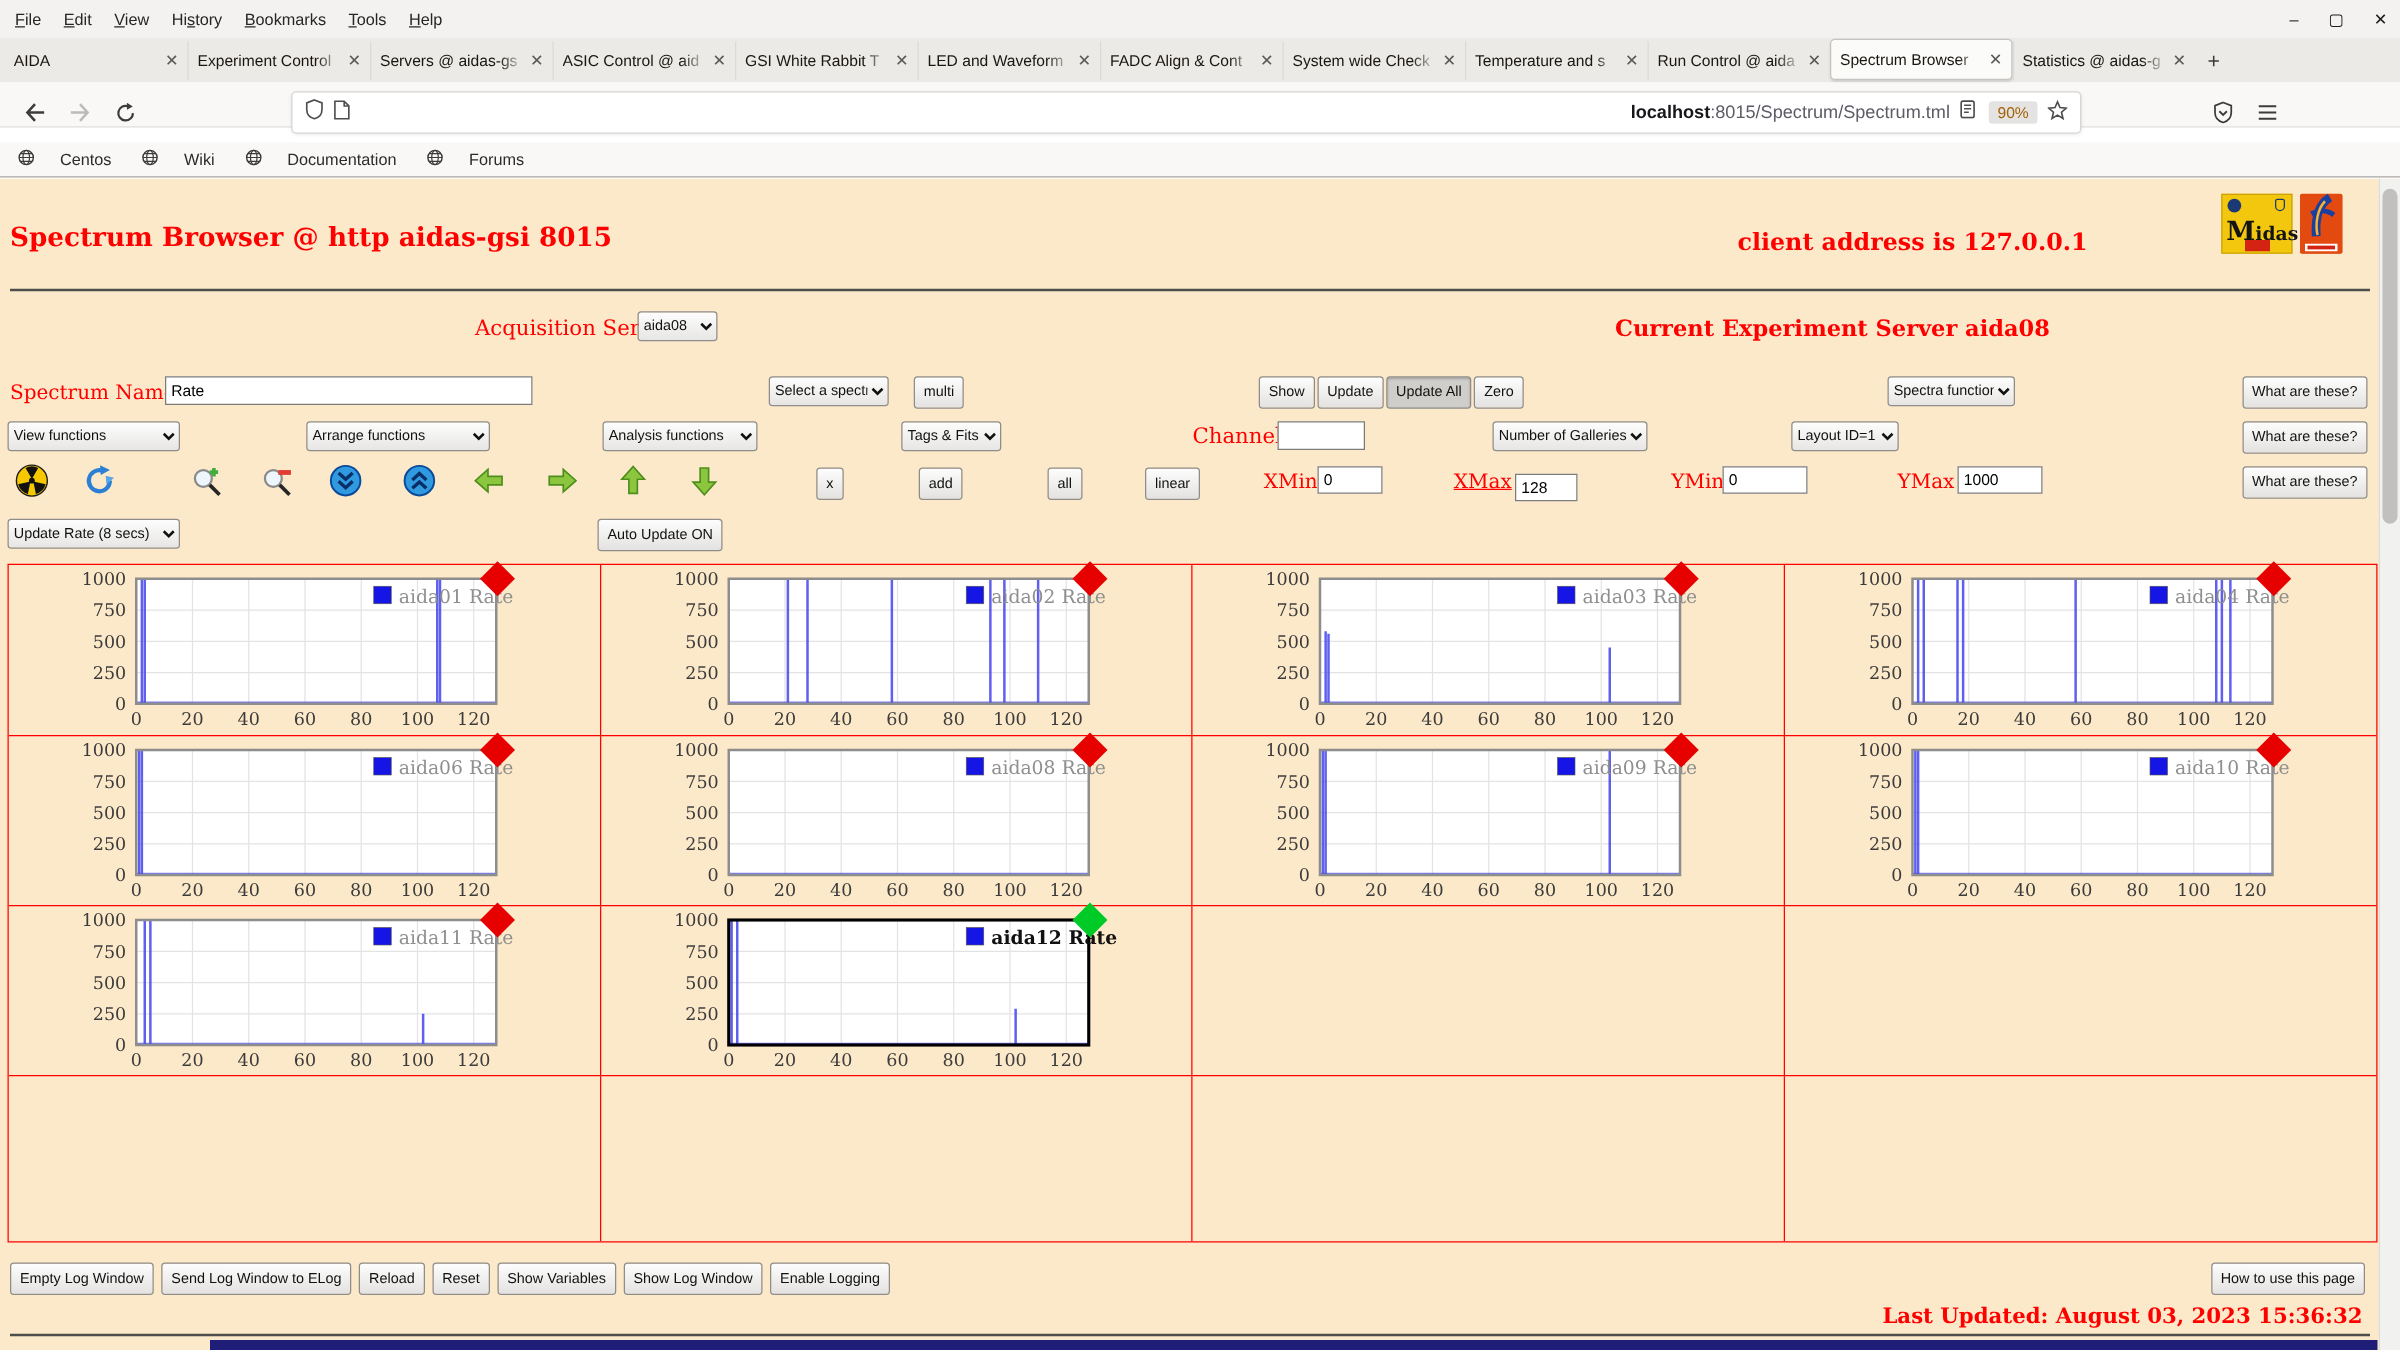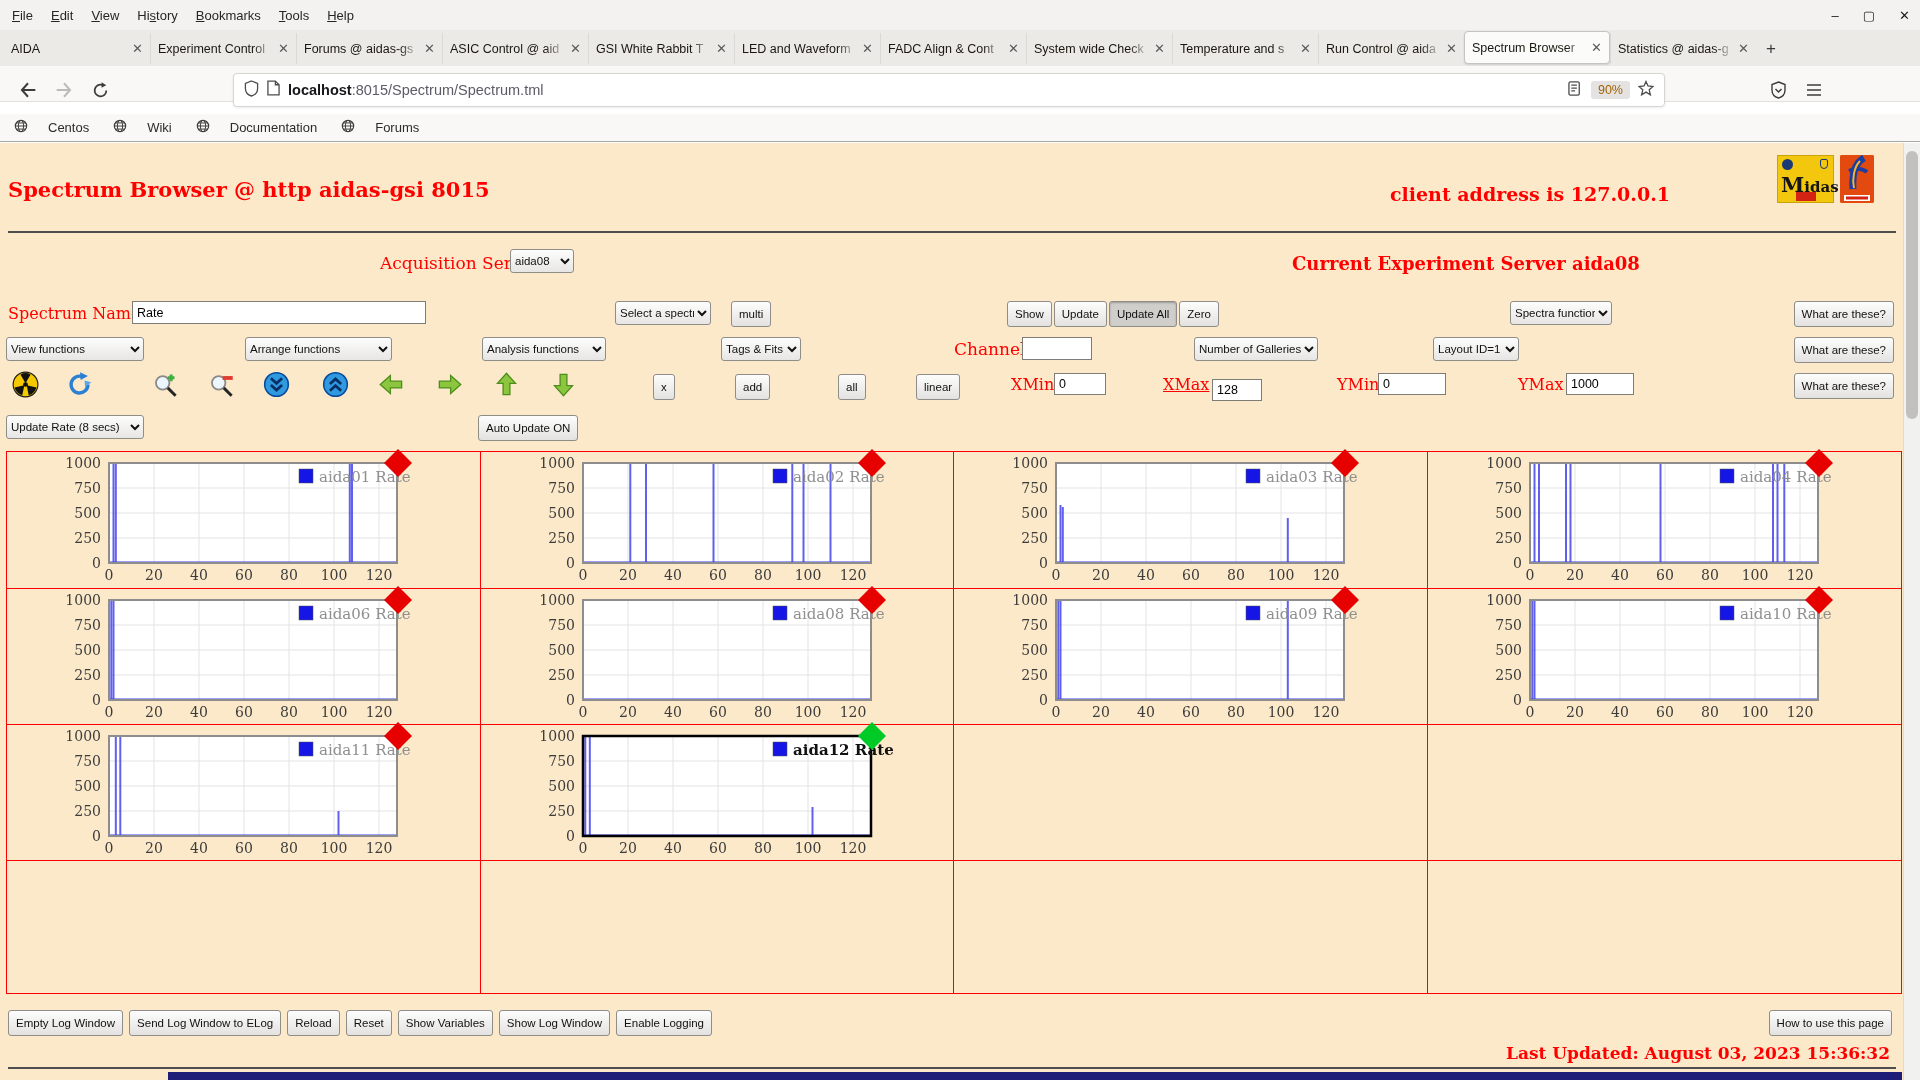--- a/index.html
+++ b/index.html
@@ -15,21 +15,21 @@
   #tabbar { position:absolute; top:30px; left:0; right:0; height:36px; background:#eceae7; display:flex; align-items:flex-end; }
   .tab { width:146px; height:31px; margin-bottom:2px; display:flex; align-items:center; padding:0 7px;
          font-size:12.5px; color:#19170f; border-left:1px solid #dcdad6; }
   .tab:first-child { border-left:none; margin-left:4px; }
   .tab.active { background:#fbfbfa; border:1px solid #c6c4c1; border-radius:4px; height:33px; box-shadow:0 1px 2px rgba(0,0,0,.12); }
   .tab .tlabel { flex:1; overflow:hidden; white-space:nowrap;
                  -webkit-mask-image:linear-gradient(to right,#000 82%,transparent); mask-image:linear-gradient(to right,#000 82%,transparent); }
   .tab .tclose { color:#5a5a5a; font-size:13px; margin-left:4px; }
   #newtab { width:30px; height:31px; margin-bottom:2px; display:flex; align-items:center; justify-content:center; font-size:17px; color:#3a3a3a; }
 
-  #navbar { position:absolute; top:66px; left:0; right:0; height:36px; background:#f9f8f6; border-bottom:1px solid #e2e0dd; }
+  #navbar { position:absolute; top:66px; left:0; right:0; height:36px; background:#f9f8f6; border-bottom:1px solid #e2e0dd;text-align:right; }
   .navbtn { position:absolute; top:10px; width:28px; height:28px; display:flex; align-items:center; justify-content:center; border-radius:4px; }
   #urlbar { position:absolute; left:233px; top:7px; width:1432px; height:34px; background:#fff; border:1px solid #d7d5d2;
             border-radius:4px; box-shadow:0 1px 3px rgba(0,0,0,.08); display:flex; align-items:center; padding:0 10px; gap:8px; }
   #urltext { font-size:14.5px; color:#17161b; flex:1; }
   #urltext .urest { color:#5c5b66; }
   .zoom-pill { background:#e4e3e1; border-radius:3px; font-size:12.5px; color:#a16207; padding:2px 7px; }
   #bookmarksbar { position:absolute; top:114px; left:0; right:0; height:28px; background:#f9f8f6; border-bottom:1px solid #a9a7a4;
                   display:flex; align-items:center; gap:24px; padding-left:14px; font-size:13px; color:#2b2b2b; }
   .bm { display:flex; align-items:center; gap:20px; }
 
@@ -90,21 +90,21 @@
 <div id="tabbar">
     <div class="tab">
       <span class="tlabel">AIDA</span>
       <span class="tclose">✕</span>
     </div>
     <div class="tab">
       <span class="tlabel">Experiment Control</span>
       <span class="tclose">✕</span>
     </div>
     <div class="tab">
-      <span class="tlabel">Forums @ aidas-gs</span>
+      <span class="tlabel">Servers @ aidas-gs</span>
       <span class="tclose">✕</span>
     </div>
     <div class="tab">
       <span class="tlabel">ASIC Control @ aid</span>
       <span class="tclose">✕</span>
     </div>
     <div class="tab">
       <span class="tlabel">GSI White Rabbit T</span>
       <span class="tclose">✕</span>
     </div>

